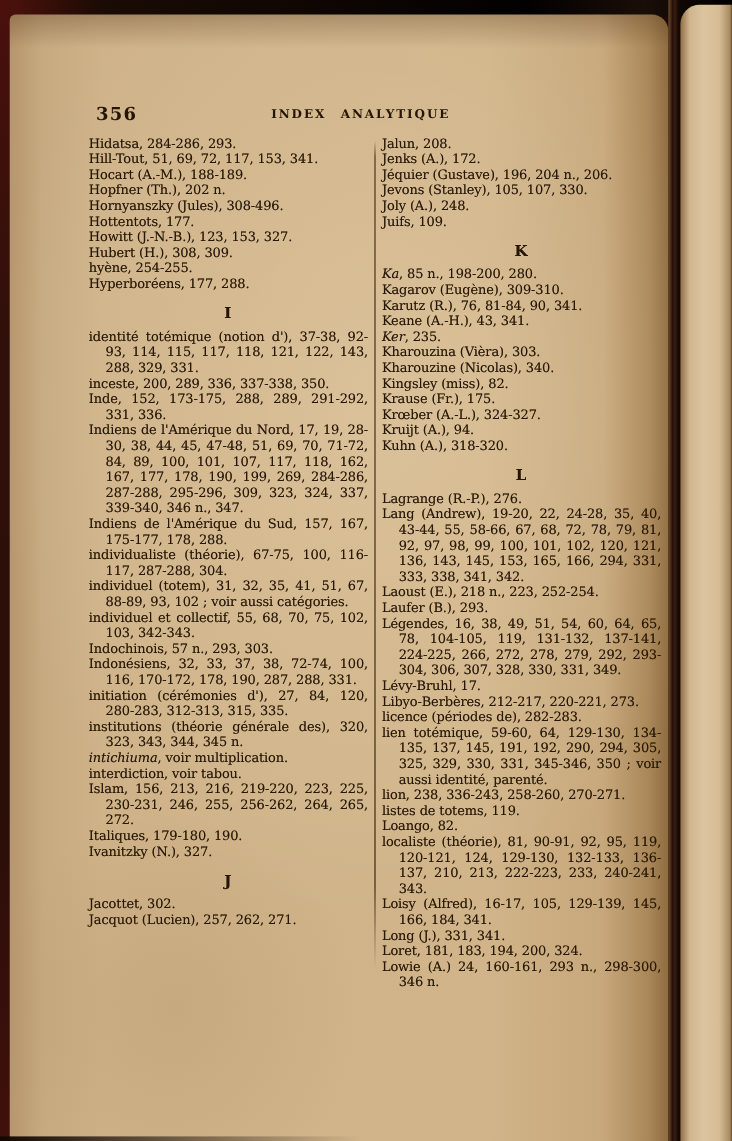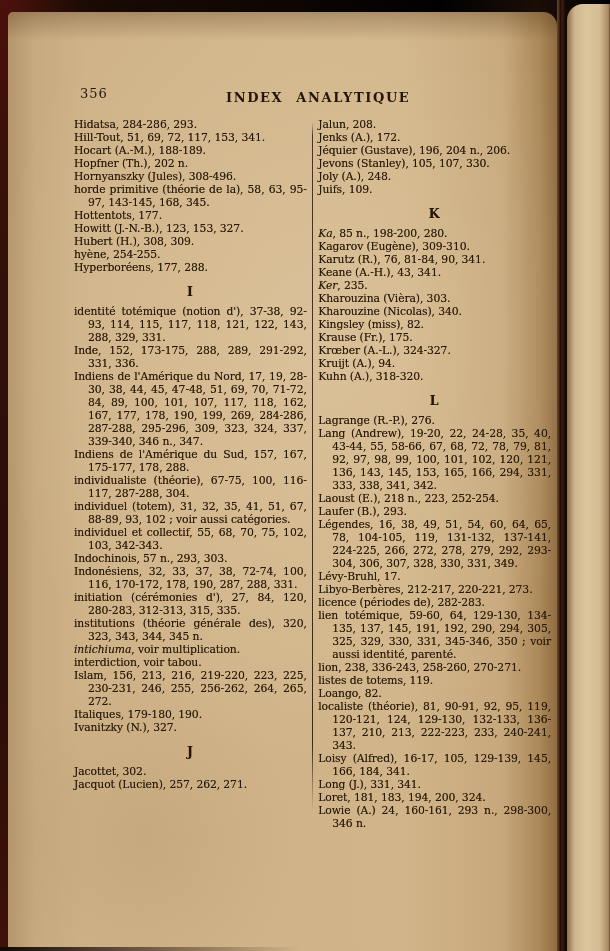--- a/index.html
+++ b/index.html
@@ -21,27 +21,27 @@
       radial-gradient(40% 25% at 25% 88%, rgba(120,85,40,0.10), rgba(120,85,40,0) 70%),
       linear-gradient(180deg, rgba(70,40,15,0.30) 0%, rgba(70,40,15,0) 3%),
       linear-gradient(90deg,#b6966c 0%,#c7aa80 5%,#cfb288 14%,#d1b489 72%,#c7a87c 90%,#aa8758 97%,#8f6c41 100%),
       #cdb086;
     box-sizing:border-box;
     padding:74px 6px 0 66px;
   }
   .page-header{position:relative;height:26px;}
   .page-number{
     position:absolute;left:6px;top:0;
-    font-size:13px;font-weight:normal;letter-spacing:1px;color:#241506;
+    font-size:15px;font-weight:bold;letter-spacing:1px;color:#241506;
   }
   .header-title{
     position:absolute;left:152px;top:4px;
-    font-size:13px;font-weight:bold;letter-spacing:1.6px;word-spacing:7px;color:#241506;
+    font-size:10px;font-weight:bold;letter-spacing:1.6px;word-spacing:7px;color:#241506;
   }
-  .columns{display:flex;align-items:flex-start;margin-top:6px;}
+  .columns{display:flex;align-items:flex-start;margin-top:1px;}
   .col{width:233px;box-sizing:border-box;color:#261807;
     font-size:10.8px;line-height:13px;letter-spacing:-0.1px;
     text-align:justify;text-shadow:0 0 0.5px rgba(45,25,8,0.55);}
   .col-divider{width:1.5px;align-self:stretch;margin:4px 5px 18px 5px;
     background:linear-gradient(180deg,rgba(60,40,20,0) 0%,#4a3520 2%,#3c2a16 90%,rgba(60,40,20,0) 100%);}
   .entry{padding-left:14px;text-indent:-14px;}
   .section-heading{
     text-align:center;text-indent:0;font-weight:bold;font-size:12.5px;
     margin:11px 0 7px 0;letter-spacing:1px;color:#241506;
   }
@@ -66,28 +66,28 @@
       <span class="page-number">356</span>
       <span class="header-title">INDEX ANALYTIQUE</span>
     </div>
     <div class="columns">
       <div class="col">
           <div class="entry">Hidatsa, 284-286, 293.</div>
           <div class="entry">Hill-Tout, 51, 69, 72, 117, 153, 341.</div>
           <div class="entry">Hocart (A.-M.), 188-189.</div>
           <div class="entry">Hopfner (Th.), 202 n.</div>
           <div class="entry">Hornyanszky (Jules), 308-496.</div>
-          <div class="entry">horde primitive (théorie de la), 58, 63, 95-97, 143-145, 168, 345.</div>
           <div class="entry">Hottentots, 177.</div>
           <div class="entry">Howitt (J.-N.-B.), 123, 153, 327.</div>
           <div class="entry">Hubert (H.), 308, 309.</div>
           <div class="entry">hyène, 254-255.</div>
           <div class="entry">Hyperboréens, 177, 288.</div>
           <div class="section-heading">I</div>
           <div class="entry">identité totémique (notion d'), 37-38, 92-93, 114, 115, 117, 118, 121, 122, 143, 288, 329, 331.</div>
+          <div class="entry">inceste, 200, 289, 336, 337-338, 350.</div>
           <div class="entry">Inde, 152, 173-175, 288, 289, 291-292, 331, 336.</div>
           <div class="entry">Indiens de l'Amérique du Nord, 17, 19, 28-30, 38, 44, 45, 47-48, 51, 69, 70, 71-72, 84, 89, 100, 101, 107, 117, 118, 162, 167, 177, 178, 190, 199, 269, 284-286, 287-288, 295-296, 309, 323, 324, 337, 339-340, 346 n., 347.</div>
           <div class="entry">Indiens de l'Amérique du Sud, 157, 167, 175-177, 178, 288.</div>
           <div class="entry">individualiste (théorie), 67-75, 100, 116-117, 287-288, 304.</div>
           <div class="entry">individuel (totem), 31, 32, 35, 41, 51, 67, 88-89, 93, 102 ; voir aussi catégories.</div>
           <div class="entry">individuel et collectif, 55, 68, 70, 75, 102, 103, 342-343.</div>
           <div class="entry">Indochinois, 57 n., 293, 303.</div>
           <div class="entry">Indonésiens, 32, 33, 37, 38, 72-74, 100, 116, 170-172, 178, 190, 287, 288, 331.</div>
           <div class="entry">initiation (cérémonies d'), 27, 84, 120, 280-283, 312-313, 315, 335.</div>
           <div class="entry">institutions (théorie générale des), 320, 323, 343, 344, 345 n.</div>

